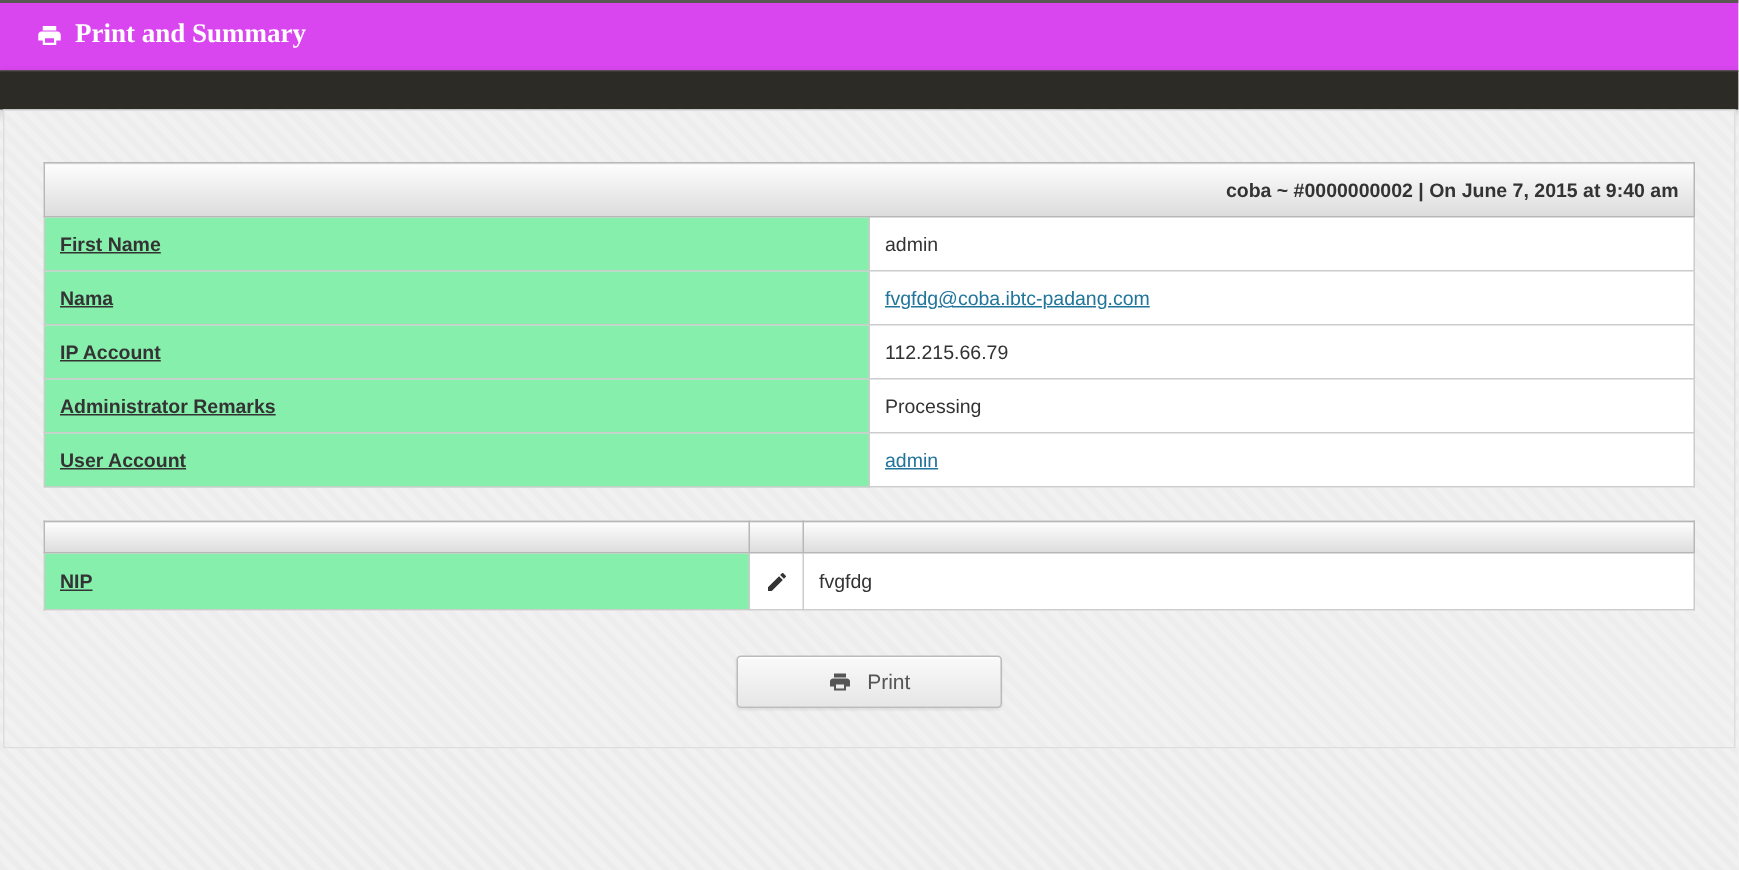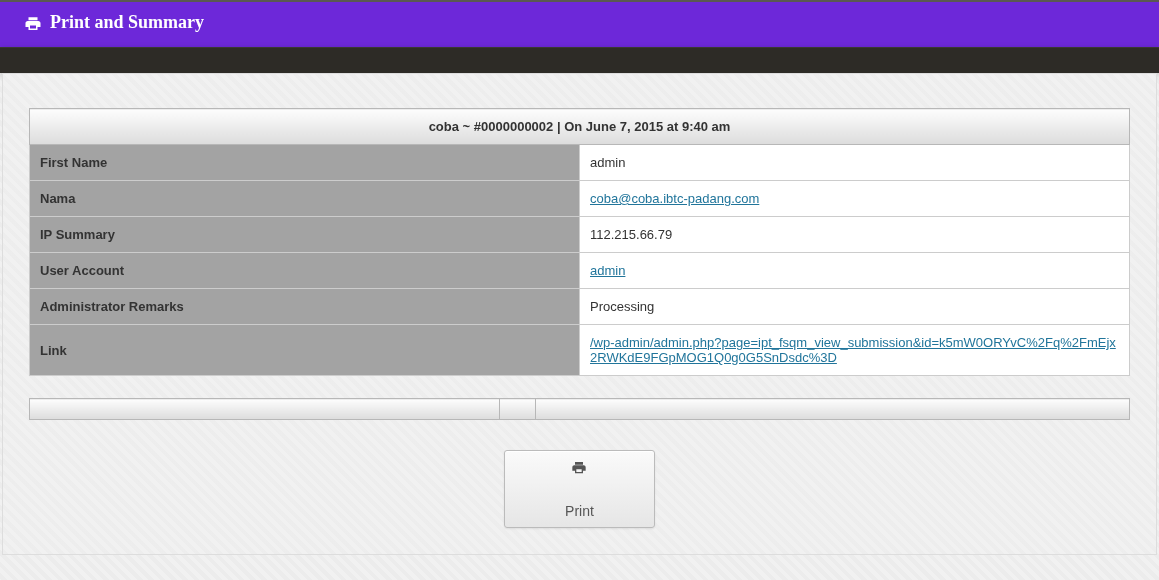--- a/index.html
+++ b/index.html
@@ -5,21 +5,21 @@
   * { box-sizing: border-box; margin: 0; padding: 0; }
   body {
     font-family: Arial, Helvetica, sans-serif;
     font-size: 13px;
     color: #333;
     background: #f1f1f1
       repeating-linear-gradient(45deg, rgba(0,0,0,0.02) 0 4px, rgba(0,0,0,0) 4px 8px);
     width: 1159px;
   }
   .header {
-    background: #6d28d9;
+    background: #d946ef;
     color: #fff;
     padding: 10px 24px 14px 24px;
     border-top: 2px solid #5a5852;
     font-family: Georgia, 'Times New Roman', serif;
     font-size: 18px;
     font-weight: bold;
     display: flex;
     align-items: flex-end;
     gap: 8px;
   }
@@ -41,67 +41,67 @@
     width: 100%;
     border-collapse: collapse;
     background: #fff;
     border: 1px solid #b7b7b7;
     table-layout: fixed;
   }
   table.data-tbl + table.data-tbl { margin-top: 22px; }
   .tbl-header th {
     background: linear-gradient(to bottom, #fdfdfd, #dcdcdc);
     border: 1px solid #b7b7b7;
-    text-align: center;
+    text-align: right;
     padding: 10px 10px;
     font-weight: bold;
     font-size: 13px;
     color: #333;
   }
   table.data-tbl td, table.data-tbl th.rowlabel {
     border: 1px solid #ccc;
     padding: 10px 10px;
     vertical-align: middle;
     font-size: 13px;
     text-align: left;
   }
   th.rowlabel {
-    background: #a3a3a3;
+    background: #86efac;
     font-weight: bold;
     width: 185px;
     color: #333;
+    text-decoration: underline;
   }
   a.link {
     color: #21759b;
     text-decoration: underline;
   }
   .second-tbl th.nama-col { width: 470px; }
   .second-tbl th.icon-col { width: 36px; }
   .second-tbl .icon-col-cell {
     text-align: center;
     width: 36px;
   }
   .second-tbl th.val-col { }
   .print-wrap {
     text-align: center;
     margin-top: 30px;
   }
   .print-btn {
     display: inline-flex;
     align-items: center;
-    gap: 27px;
+    gap: 10px;
     padding: 8px 60px;
     background: linear-gradient(to bottom, #fafafa, #e6e6e6);
     border: 1px solid #bbb;
     border-radius: 3px;
     color: #555;
     font-size: 14px;
     cursor: pointer;
     box-shadow: inset 0 1px 0 #fff, 0 1px 2px rgba(0,0,0,0.08);
-    flex-direction: column;
   }
   svg { display: inline-block; vertical-align: middle; }
   td.value-cell { word-break: break-all; }
 </style>
 </head>
 <body>
 
 <div class="header">
   <span>
     <svg width="18" height="18" viewBox="0 0 24 24" fill="#fff">
@@ -121,55 +121,60 @@
       </tr>
     </thead>
     <tbody>
       <tr>
         <th class="rowlabel">First Name</th>
         <td class="value-cell">admin</td>
       </tr>
       <tr>
         <th class="rowlabel">Nama</th>
         <td class="value-cell">
-          <a href="#" class="link">coba@coba.ibtc-padang.com</a>
+          <a href="#" class="link">fvgfdg@coba.ibtc-padang.com</a>
         </td>
       </tr>
       <tr>
-        <th class="rowlabel">IP Summary</th>
+        <th class="rowlabel">IP Account</th>
         <td class="value-cell">112.215.66.79</td>
-      </tr>
-      <tr>
-        <th class="rowlabel">User Account</th>
-        <td class="value-cell">
-          <a href="#" class="link">admin</a>
-        </td>
       </tr>
       <tr>
         <th class="rowlabel">Administrator Remarks</th>
         <td class="value-cell">Processing</td>
       </tr>
       <tr>
-        <th class="rowlabel">Link</th>
+        <th class="rowlabel">User Account</th>
         <td class="value-cell">
-          <a href="#" class="link">/wp-admin/admin.php?page=ipt_fsqm_view_submission&amp;id=k5mW0ORYvC%2Fq%2FmEjx2RWKdE9FGpMOG1Q0g0G5SnDsdc%3D</a>
+          <a href="#" class="link">admin</a>
         </td>
       </tr>
     </tbody>
   </table>
 
   <table class="data-tbl second-tbl">
     <thead>
       <tr class="tbl-header">
         <th class="nama-col"></th>
         <th class="icon-col"></th>
         <th class="val-col"></th>
       </tr>
     </thead>
     <tbody>
+      <tr>
+        <th class="rowlabel" style="width:auto">NIP</th>
+        <td class="icon-col-cell">
+          <span>
+            <svg width="16" height="16" viewBox="0 0 24 24" fill="#333">
+                <path d="M3 17.25V21h3.75l11.06-11.06-3.75-3.75L3 17.25zM20.71 7.04a1 1 0 0 0 0-1.41l-2.34-2.34a1 1 0 0 0-1.41 0l-1.83 1.83 3.75 3.75 1.83-1.83z"></path>
+              </svg>
+          </span>
+        </td>
+        <td class="value-cell">fvgfdg</td>
+      </tr>
     </tbody>
   </table>
 
   <div class="print-wrap">
     <button class="print-btn">
       <span>
         <svg width="16" height="16" viewBox="0 0 24 24" fill="#555">
             <path d="M19 8H5c-1.66 0-3 1.34-3 3v5h4v4h12v-4h4v-5c0-1.66-1.34-3-3-3zM16 18H8v-4h8v4zM18 3H6v4h12V3z"></path>
           </svg>
       </span>

